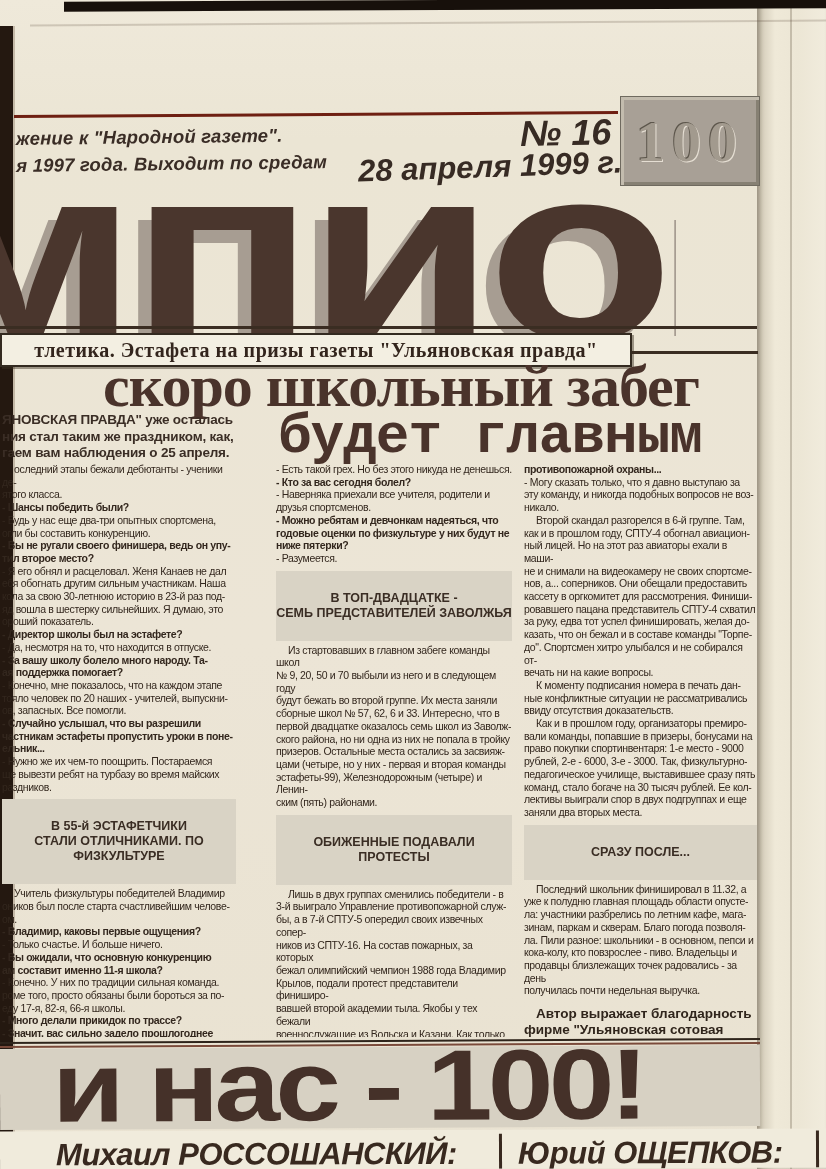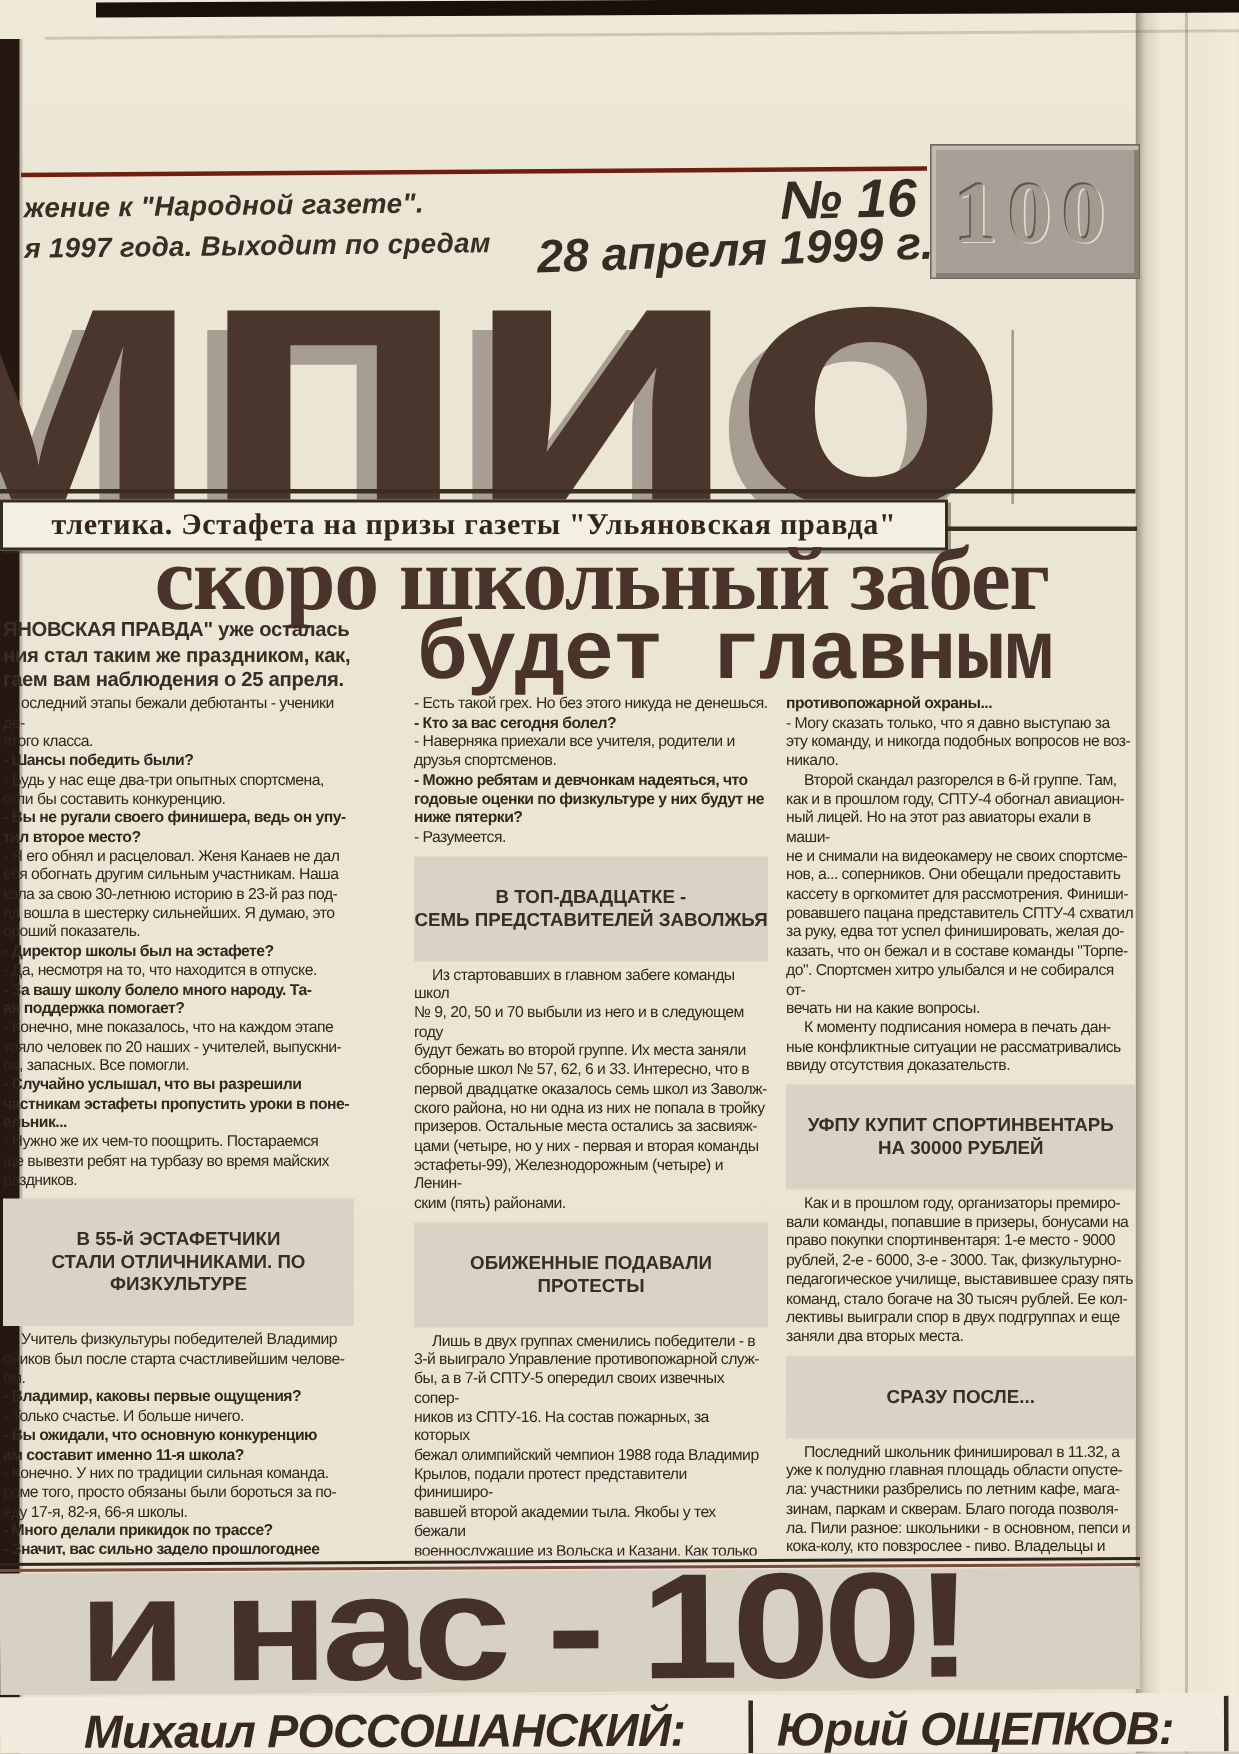--- a/index.html
+++ b/index.html
@@ -198,22 +198,20 @@
 нов, а... соперников. Они обещали предоставить
 кассету в оргкомитет для рассмотрения. Финиши-
 ровавшего пацана представитель СПТУ-4 схватил
 за руку, едва тот успел финишировать, желая до-
 казать, что он бежал и в составе команды "Торпе-
 до". Спортсмен хитро улыбался и не собирался от-
 вечать ни на какие вопросы.</p>
       <p class="blk blk-p">К моменту подписания номера в печать дан-
 ные конфликтные ситуации не рассматривались
 ввиду отсутствия доказательств.</p>
-      <p class="blk blk-h">УФПУ КУПИТ СПОРТИНВЕНТАРЬ
-НА 30000 РУБЛЕЙ</p>
       <p class="blk blk-p">Как и в прошлом году, организаторы премиро-
 вали команды, попавшие в призеры, бонусами на
 право покупки спортинвентаря: 1-е место - 9000
 рублей, 2-е - 6000, 3-е - 3000. Так, физкультурно-
 педагогическое училище, выставившее сразу пять
 команд, стало богаче на 30 тысяч рублей. Ее кол-
 лективы выиграли спор в двух подгруппах и еще
 заняли два вторых места.</p>
       <p class="blk blk-h">СРАЗУ ПОСЛЕ...</p>
       <p class="blk blk-p">Последний школьник финишировал в 11.32, а

